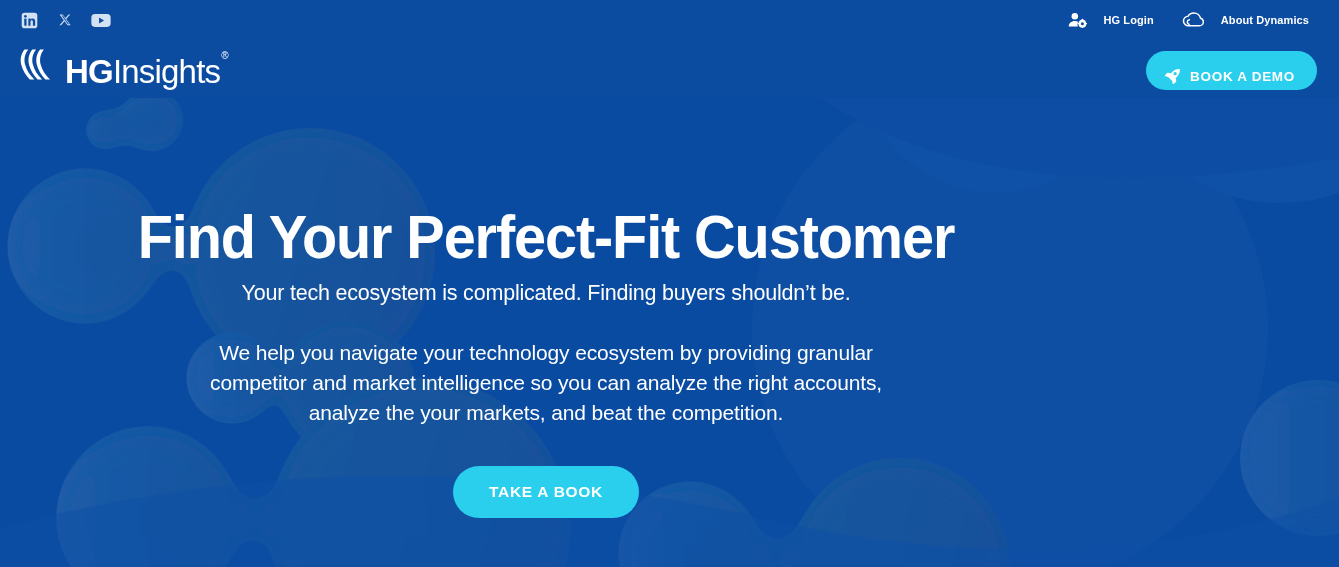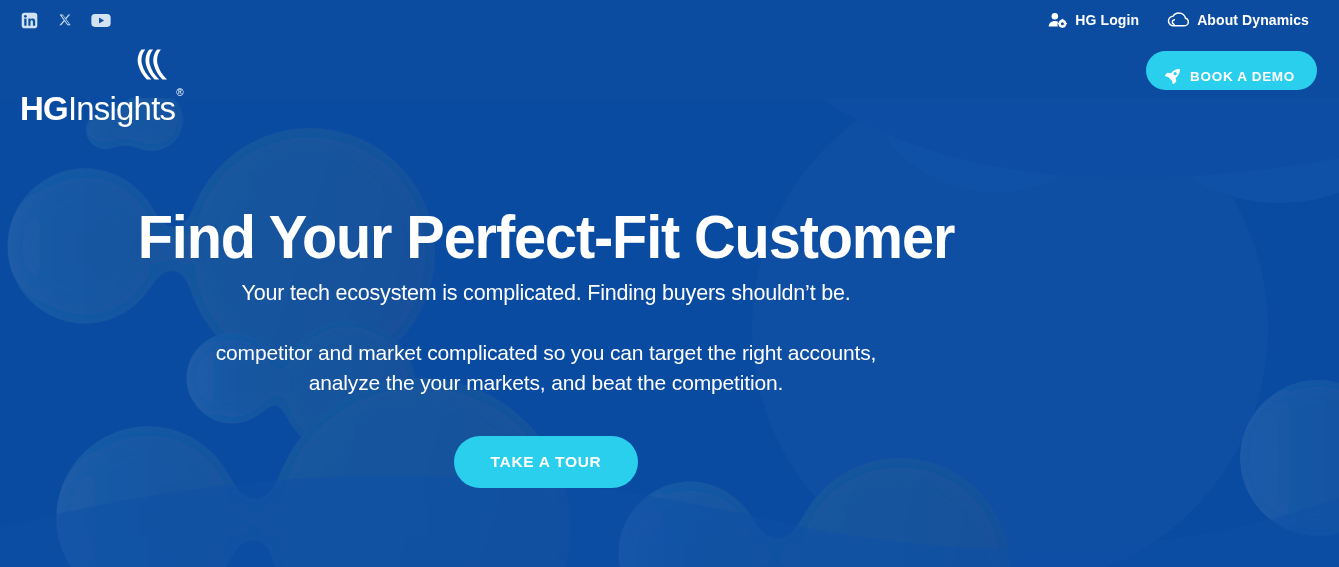--- a/index.html
+++ b/index.html
@@ -63,23 +63,23 @@
     position: absolute;
     right: 30px; top: 0;
     height: 40px;
     display: flex;
     align-items: center;
     gap: 28px;
   }
   .util-item {
     display: flex;
     align-items: center;
-    gap: 8px;
-    color: #ffffff;
-    font-size: 14px;
+    gap: 17px;
+    color: #ffffff;
+    font-size: 11px;
     font-weight: bold;
     letter-spacing: 0.1px;
     cursor: pointer;
     white-space: nowrap;
   }
   .util-item .util-ico { display: flex; align-items: center; }
 
   
   .navbar {
     position: absolute;
@@ -90,21 +90,20 @@
     z-index: 20;
   }
 
   .logo {
     position: absolute;
     left: 20px; top: 48px;
     display: flex;
     align-items: flex-end;
     cursor: pointer;
     z-index: 21;
-    flex-direction: column;
   }
   .logo-mark { display: block; margin-right: 3px; }
   .logo-wordmark {
     color: #ffffff;
     font-size: 33px;
     line-height: 33px;
     letter-spacing: -0.8px;
     white-space: nowrap;
     position: relative;
   }
@@ -423,22 +422,23 @@
     <span>BOOK A DEMO</span>
   </button>
 
   <div class="hero-content">
 
     <h1 class="hero-title">Find Your Perfect-Fit Customer</h1>
 
     <p class="hero-sub">Your tech ecosystem is complicated. Finding buyers shouldn’t be.</p>
 
     <div class="hero-body">
-      <span class="bline">competitor and market complicated so you can target the right accounts,</span>
+      <span class="bline">We help you navigate your technology ecosystem by providing granular</span>
+      <span class="bline">competitor and market intelligence so you can analyze the right accounts,</span>
       <span class="bline">analyze the your markets, and beat the competition.</span>
     </div>
 
     <button class="tour-btn">
-      <span>TAKE A TOUR</span>
+      <span>TAKE A BOOK</span>
     </button>
   </div>
 
 </div>
 
 </body></html>

